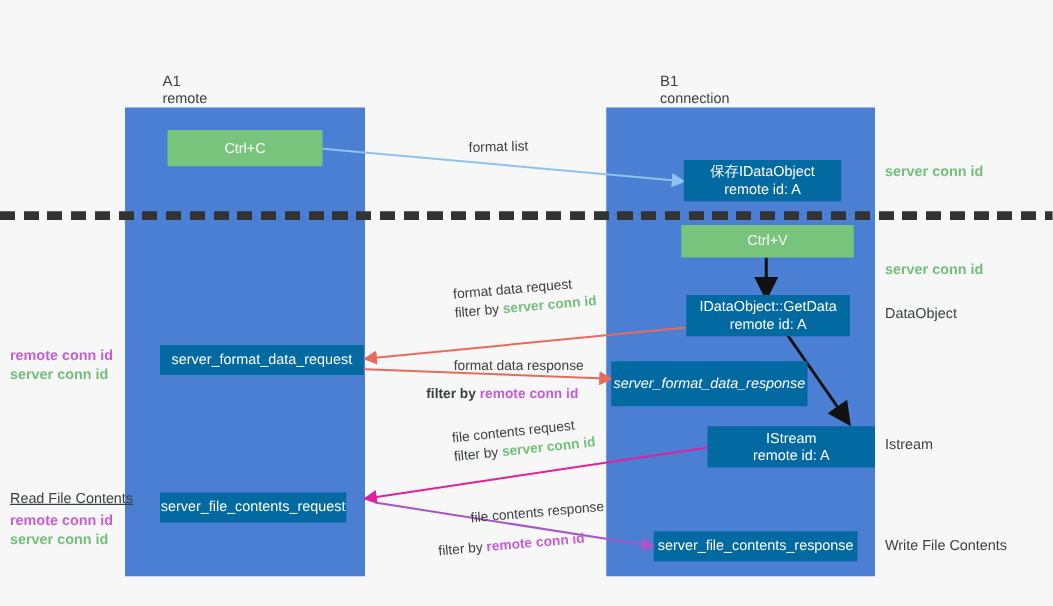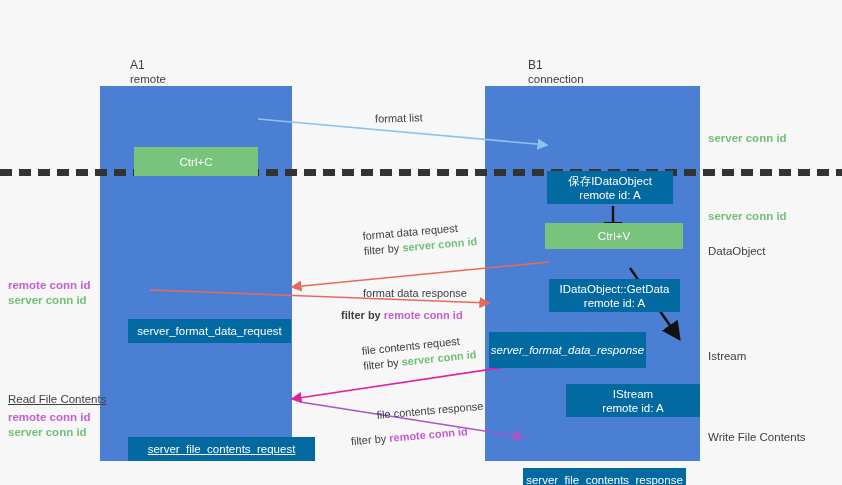--- a/index.html
+++ b/index.html
@@ -56,21 +56,20 @@
     box-sizing: border-box;
     display: flex;
     flex-direction: column;
     align-items: center;
     justify-content: center;
     text-align: right;
     color: #ffffff;
     font-size: 11.5px;
     line-height: 14px;
     white-space: nowrap;
-    margin-top: 43px;
   }
   .node.green { background: #79c47d; }
   .node.orange { background: #0369a1; }
 
   
   .side-label {
     font-size: 11.5px;
     line-height: 15px;
     white-space: nowrap;
   }
@@ -186,21 +185,21 @@
 
   <div class="abs node orange" style="left:489px; top:289px; width:157px; height:36px;font-style:italic;">
     <div>server_format_data_response</div>
   </div>
 
   <div class="abs node orange" style="left:566px; top:341px; width:134px; height:33px;">
     <div>IStream</div>
     <div>remote id: A</div>
   </div>
 
-  <div class="abs node orange" style="left:128px; top:394px; width:187px; height:24px;text-decoration:underline;">
+  <div class="abs node orange" style="left:128px; top:394px; width:149px; height:24px;">
     <div>server_file_contents_request</div>
   </div>
 
   <div class="abs node orange" style="left:523px; top:425px; width:163px; height:24px;">
     <div>server_file_contents_response</div>
   </div>
 
   <div class="abs side-label green-txt" style="left:708px; top:131px;">server conn id</div>
 
   <div class="abs side-label green-txt" style="left:708px; top:209px;">server conn id</div>

